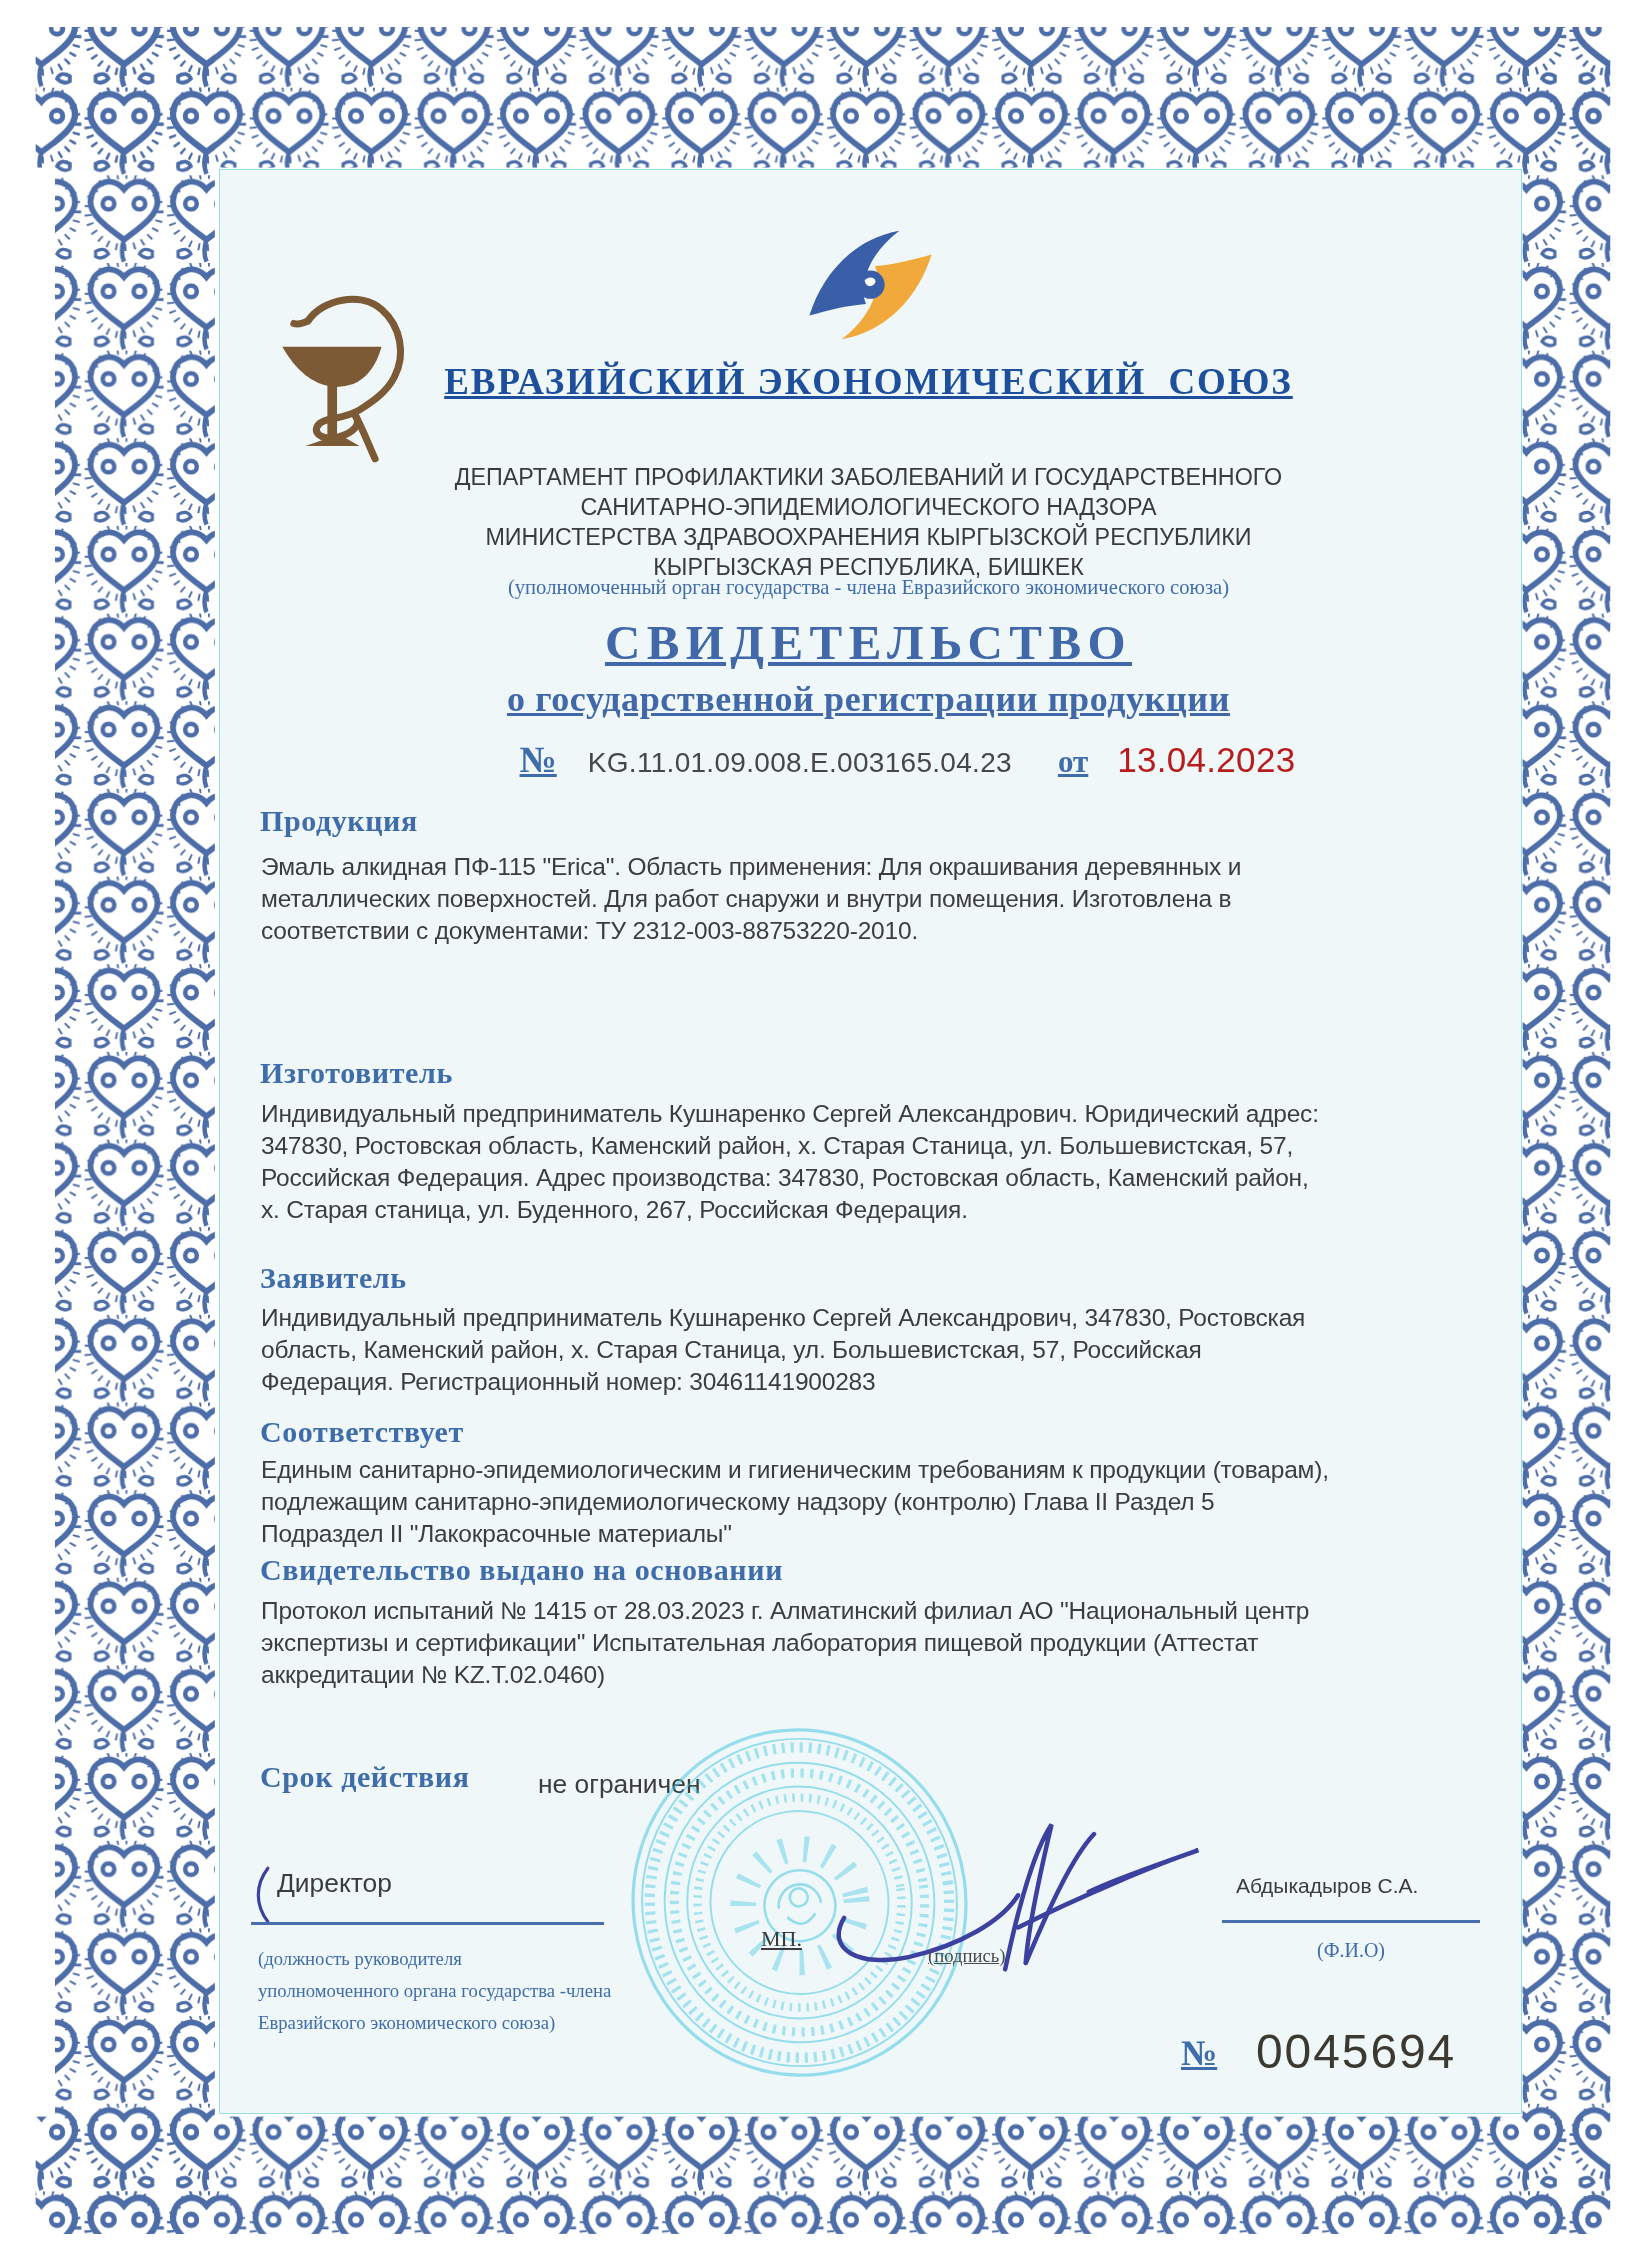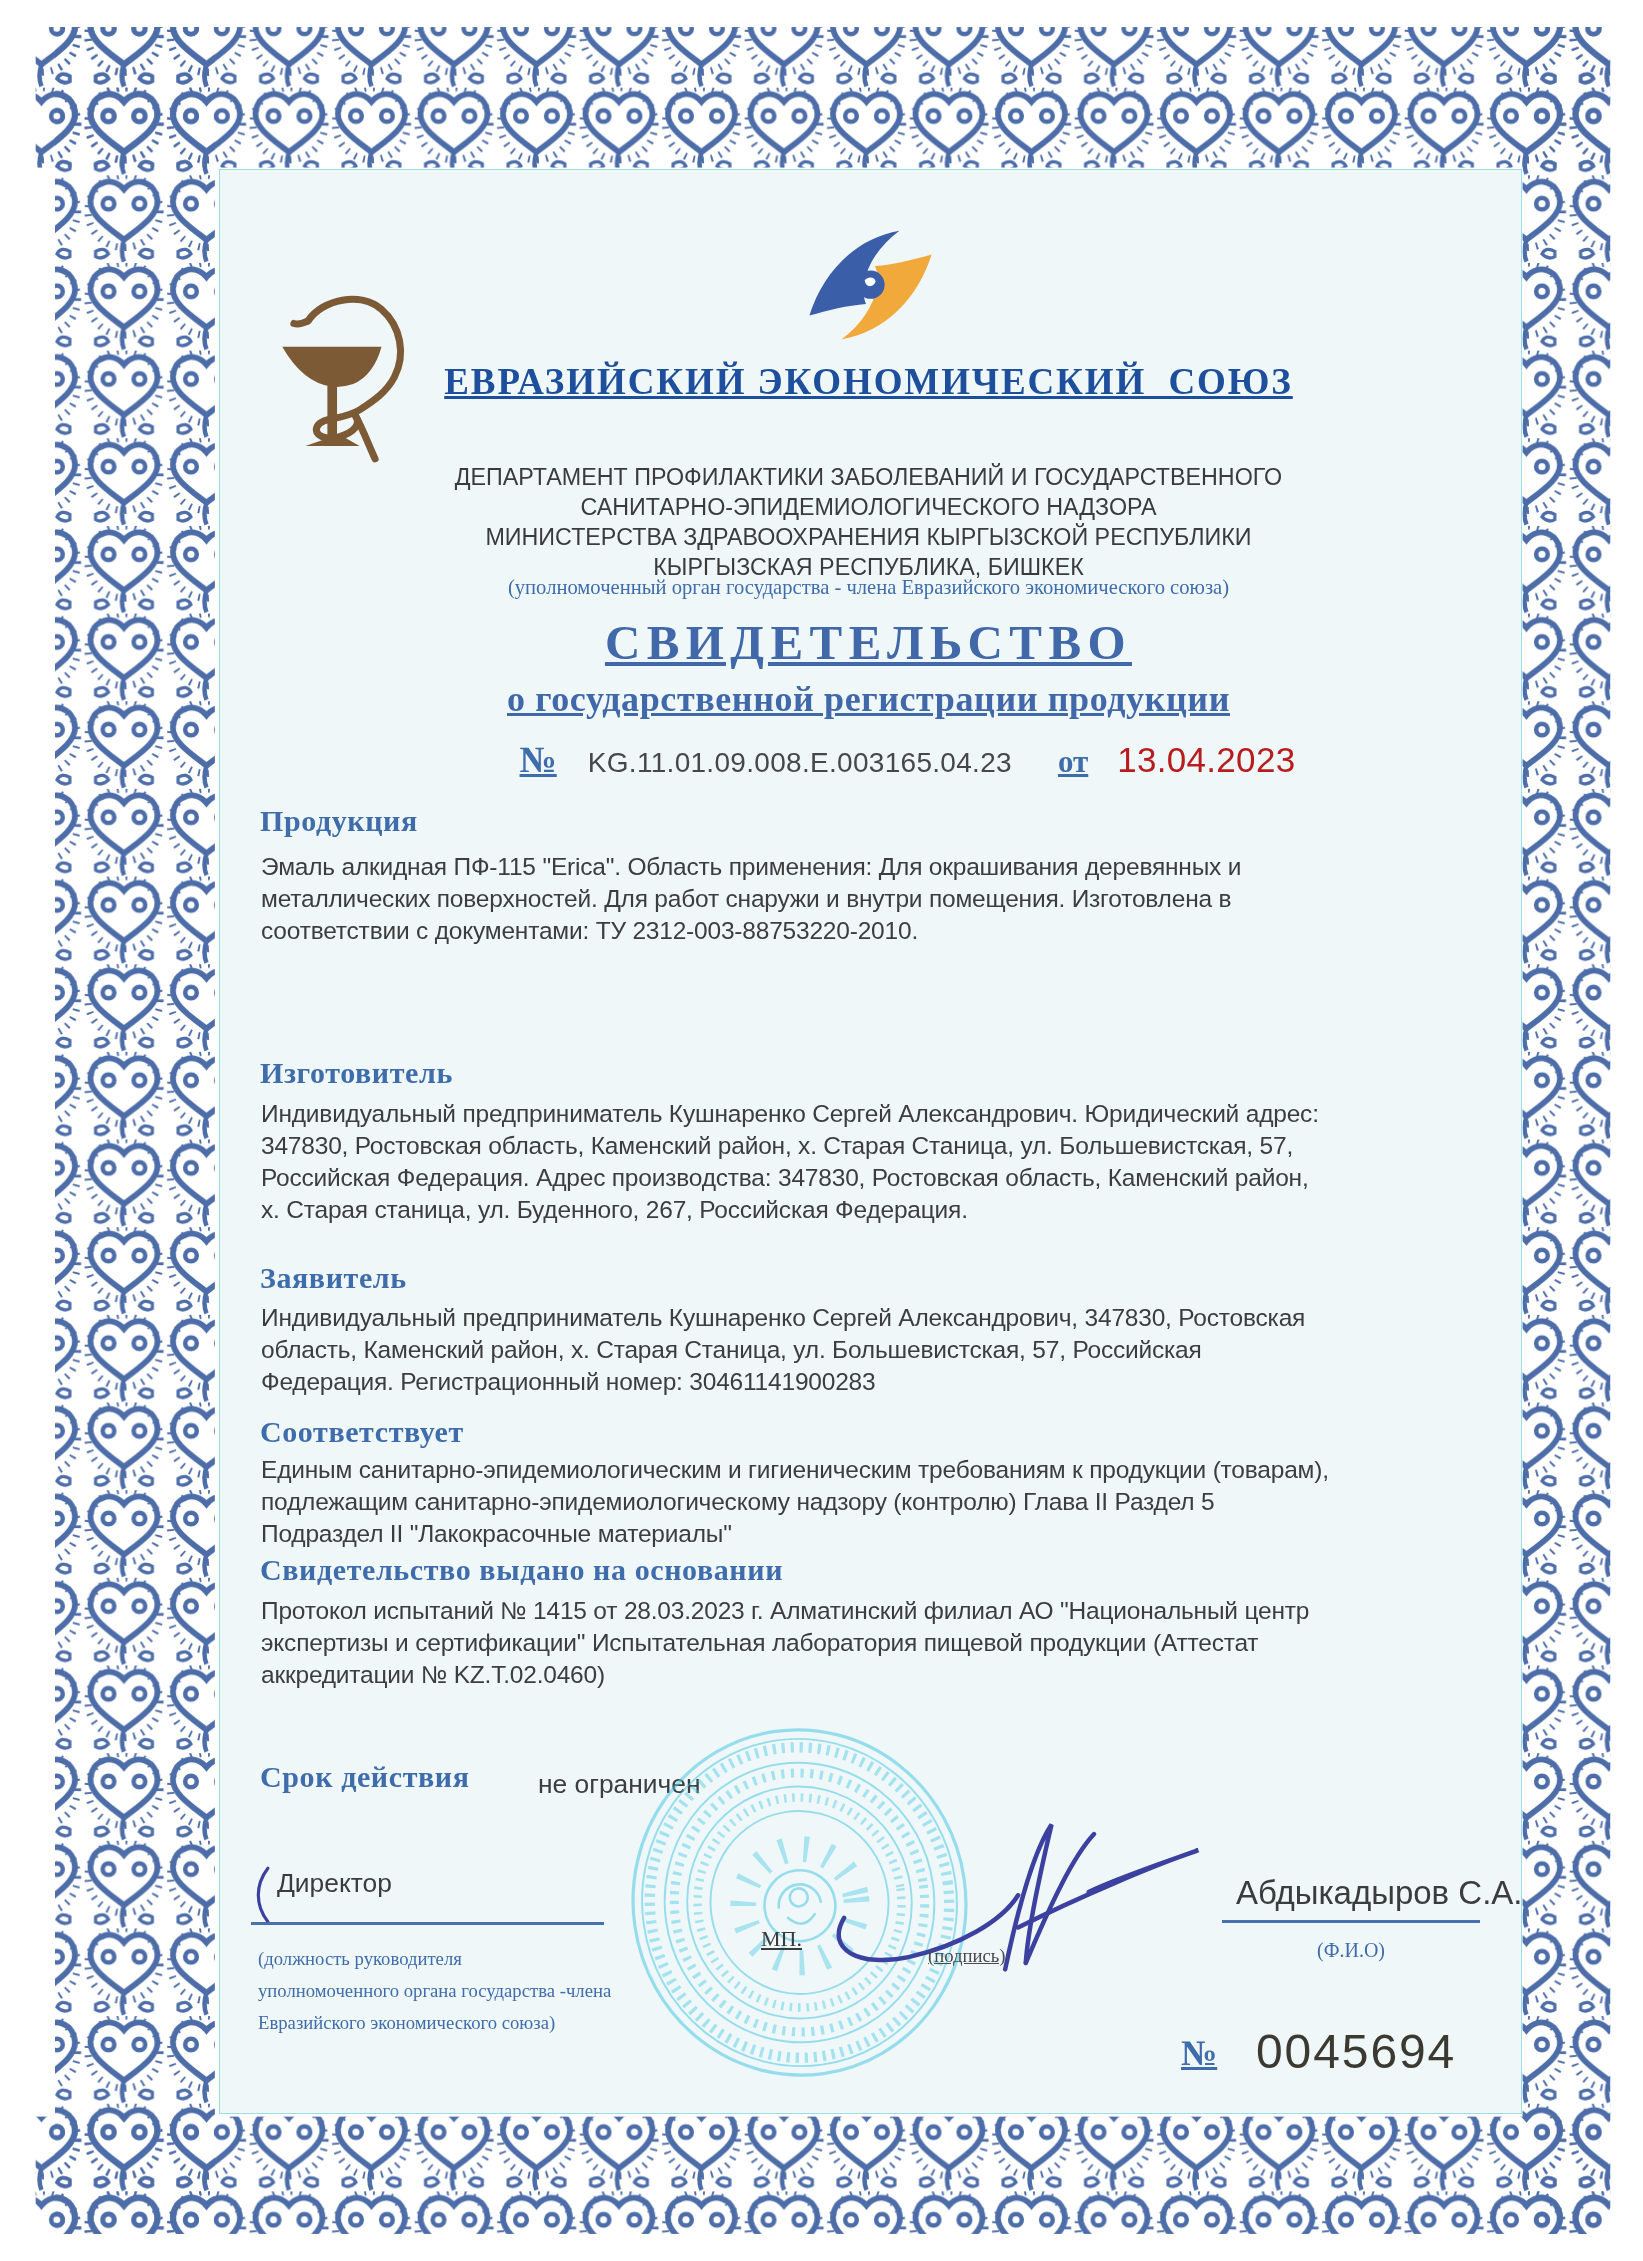--- a/index.html
+++ b/index.html
@@ -157,19 +157,19 @@
   <g fill="none" stroke="#3c41a0" stroke-width="7" stroke-linecap="round">
     <path d="M70 175 C40 225 95 252 170 236 C250 218 315 180 340 140"></path>
     <path d="M320 255 C340 160 365 70 392 30 C372 115 355 195 352 245"></path>
     <path d="M352 245 C390 155 425 80 458 45"></path>
     <path d="M340 190 C440 140 555 92 620 70 C565 90 495 113 450 135"></path>
     <path d="M450 135 L495 116"></path>
   </g>
 </svg>
 <div class="abs serif" style="left:928px;top:1945px;font-size:18.7px;color:#4a4a4a;">(подпись)</div>
 
-<div class="abs" style="left:1236px;top:1874px;font-size:33px;color:#3c3c3c;">Абдыкадыров С.А.</div>
+<div class="abs" style="left:1236px;top:1874px;font-size:21px;color:#3c3c3c;">Абдыкадыров С.А.</div>
 <div class="abs rule" style="left:1222px;top:1920px;width:258px;"></div>
 <div class="abs note-blue" style="left:1222px;top:1939px;width:258px;text-align:center;font-size:20px;">(Ф.И.О)</div>
 
 <div class="abs serif" style="left:1181px;top:2032px;font-size:36px;font-weight:bold;color:#3f6cab;">№</div>
 <div class="abs" style="left:1256px;top:2024px;font-size:48px;color:#3c3a30;letter-spacing:1.9px;">0045694</div>
 
 
 </body></html>

